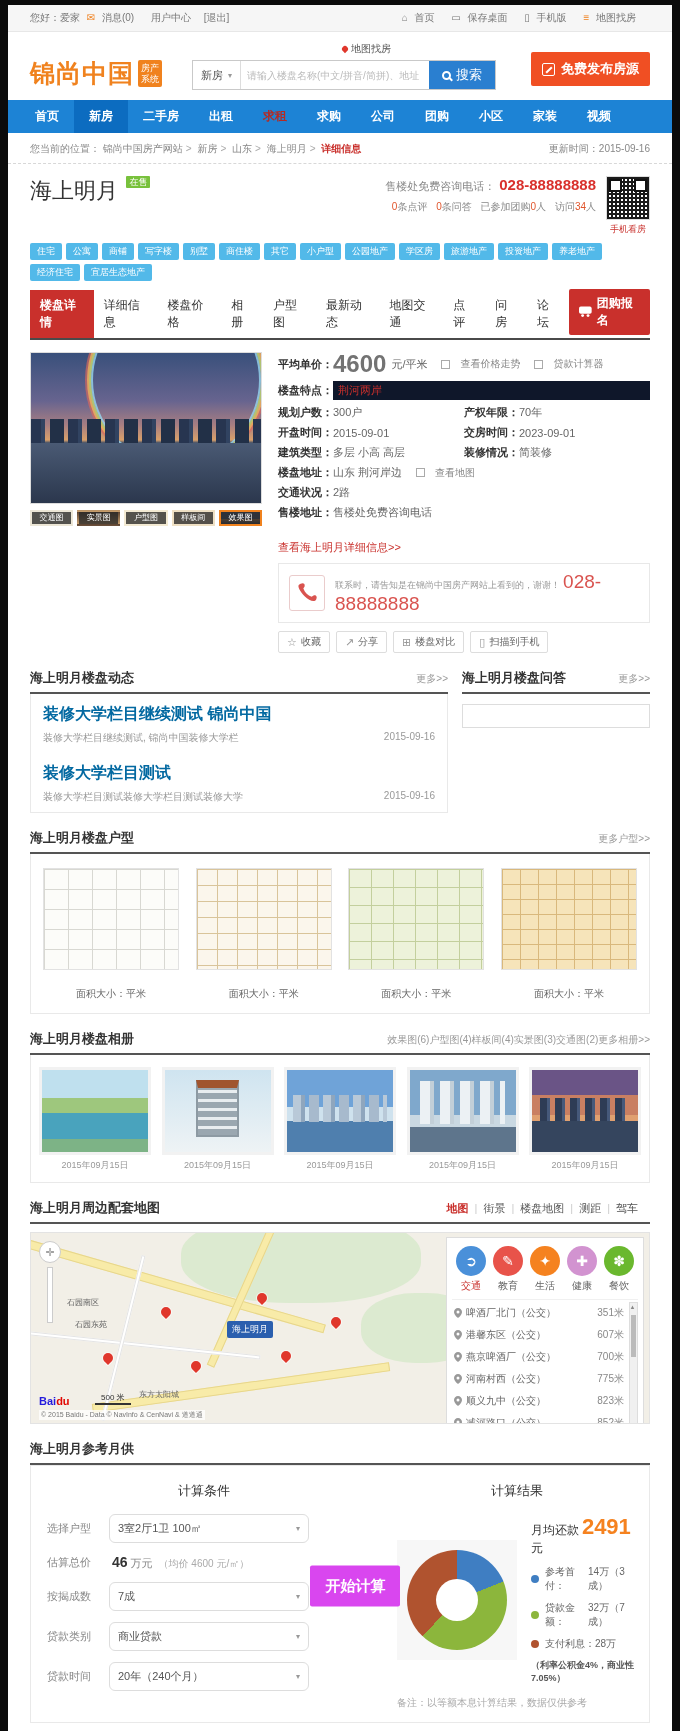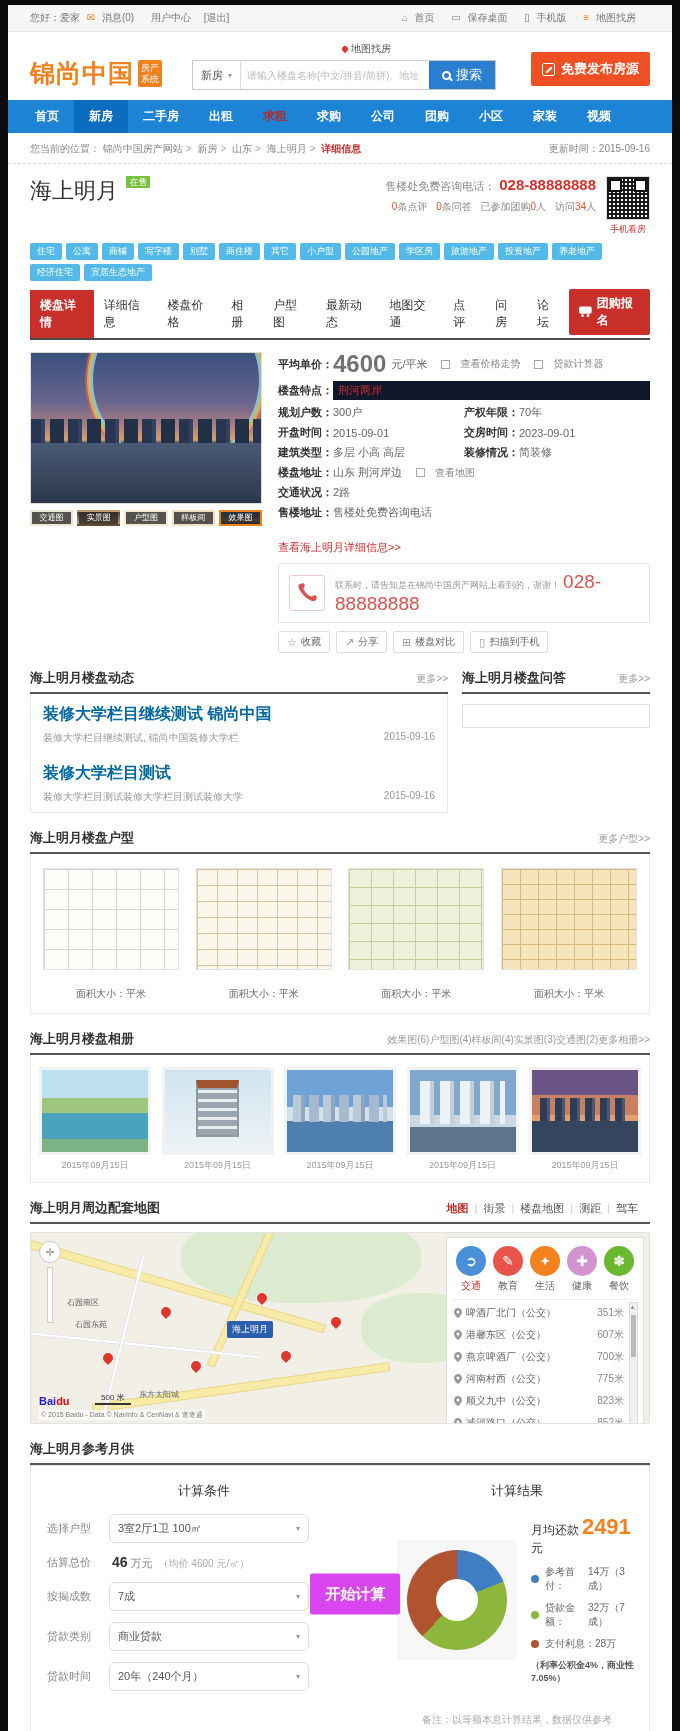--- a/index.html
+++ b/index.html
@@ -173,21 +173,21 @@
   .calcbtn{position:absolute;left:52.5%;top:47%;transform:translate(-50%,-50%);background:#d946ef;color:#fff;font-size:15px;font-weight:bold;border:0;border-radius:2px;padding:11px 15px;cursor:pointer}
   .res{display:flex;align-items:center;gap:14px;margin-top:4px}
   .donut-bg{background:#f7f7f7;padding:10px}
   .donut{width:100px;height:100px;border-radius:50%;position:relative;background:#eee}
   .hole{position:absolute;left:29px;top:29px;width:42px;height:42px;background:#fff;border-radius:50%}
   .monthly{font-size:12px;color:#333}
   .monthly b{color:#f5821f;font-size:22px;margin:0 3px}
   .lgrow{display:flex;align-items:center;font-size:10px;color:#666;margin-top:8px}
   .dot{width:8px;height:8px;border-radius:50%;margin-right:6px;flex:none}
   .rate-note{font-size:9px;color:#555;font-weight:bold;margin-top:8px}
-  .calc-note{text-align:center;color:#aaa;font-size:10px;margin-top:28px}
+  .calc-note{text-align:left;color:#aaa;font-size:10px;margin-top:11px}
 </style>
 </head>
 <body>
 
 <div class="frame">
 
   <div class="topbar">
     <div class="tb-l">
       <span>您好：爱家</span>
       <a><span class="ic-orange">✉</span> <span>消息(0)</span></a>

